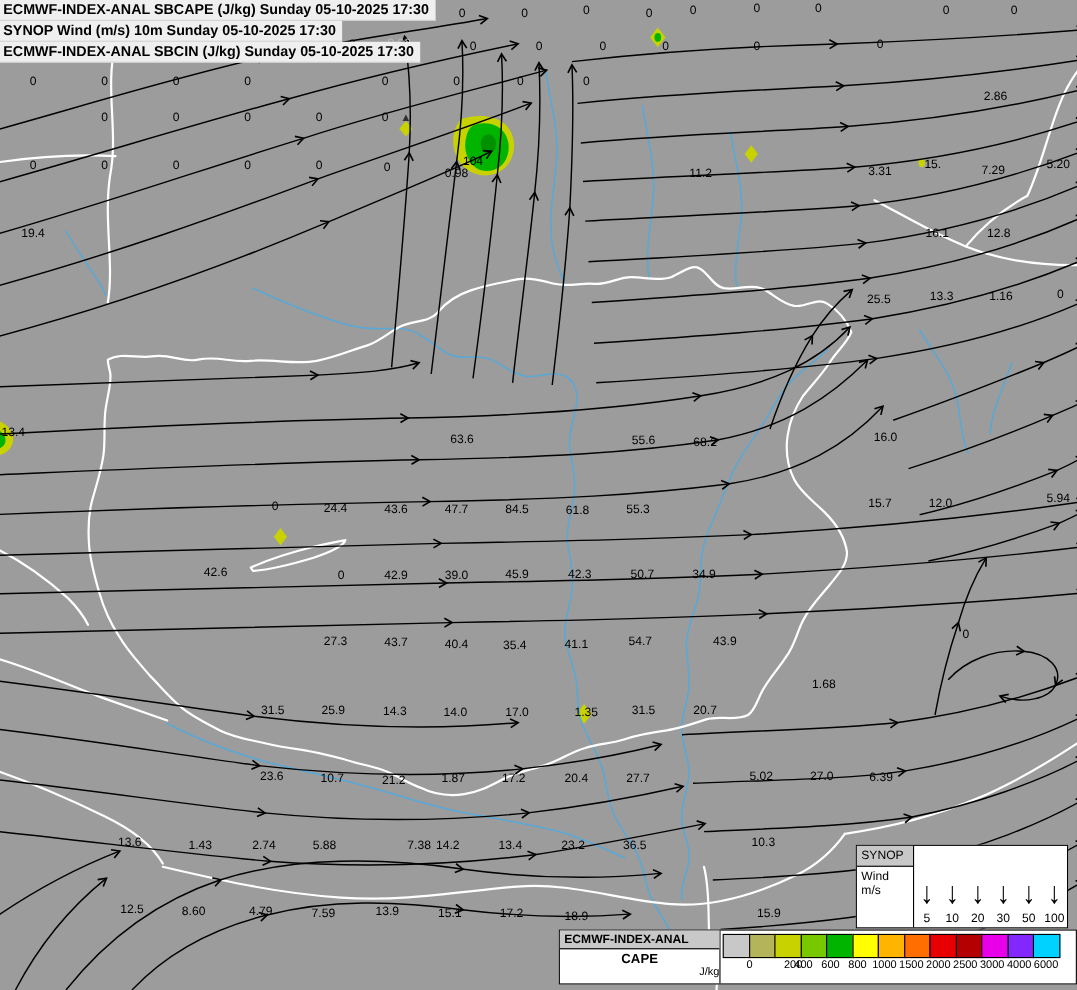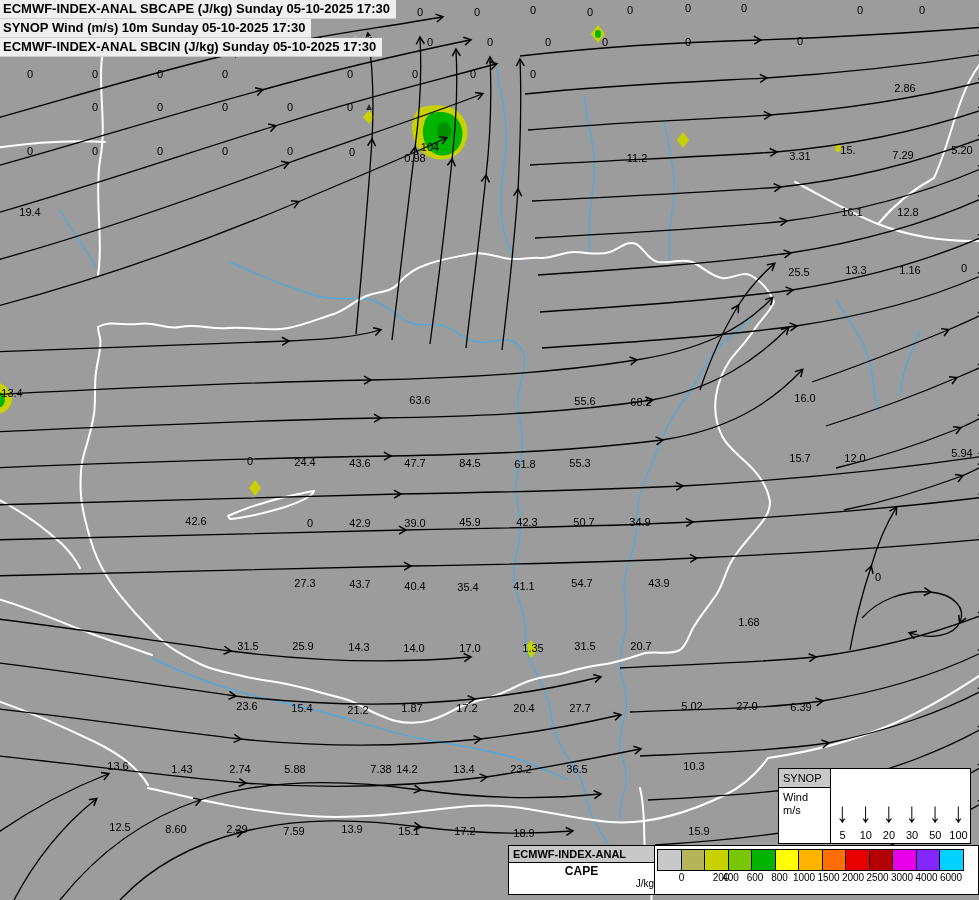--- a/index.html
+++ b/index.html
@@ -231,42 +231,42 @@
       <span class="stn" style="left: 248px; top: 646px;">31.5</span>
       <span class="stn" style="left: 303px; top: 646px;">25.9</span>
       <span class="stn" style="left: 359px; top: 647px;">14.3</span>
       <span class="stn" style="left: 414px; top: 648px;">14.0</span>
       <span class="stn" style="left: 470px; top: 648px;">17.0</span>
       <span class="stn" style="left: 533px; top: 648px;">1.35</span>
       <span class="stn" style="left: 585px; top: 646px;">31.5</span>
       <span class="stn" style="left: 641px; top: 646px;">20.7</span>
       <span class="stn" style="left: 749px; top: 622px;">1.68</span>
       <span class="stn" style="left: 247px; top: 706px;">23.6</span>
-      <span class="stn" style="left: 302px; top: 708px;">15.4</span>
+      <span class="stn" style="left: 302px; top: 708px;">10.7</span>
       <span class="stn" style="left: 358px; top: 710px;">21.2</span>
       <span class="stn" style="left: 412px; top: 708px;">1.87</span>
       <span class="stn" style="left: 467px; top: 708px;">17.2</span>
       <span class="stn" style="left: 524px; top: 708px;">20.4</span>
       <span class="stn" style="left: 580px; top: 708px;">27.7</span>
       <span class="stn" style="left: 692px; top: 706px;">5.02</span>
       <span class="stn" style="left: 747px; top: 706px;">27.0</span>
       <span class="stn" style="left: 801px; top: 707px;">6.39</span>
       <span class="stn" style="left: 118px; top: 766px;">13.6</span>
       <span class="stn" style="left: 182px; top: 769px;">1.43</span>
       <span class="stn" style="left: 240px; top: 769px;">2.74</span>
       <span class="stn" style="left: 295px; top: 769px;">5.88</span>
       <span class="stn" style="left: 350px; top: 769px; margin-left: 31px;">7.38</span>
       <span class="stn" style="left: 407px; top: 769px;">14.2</span>
       <span class="stn" style="left: 464px; top: 769px;">13.4</span>
       <span class="stn" style="left: 521px; top: 769px;">23.2</span>
       <span class="stn" style="left: 577px; top: 769px;">36.5</span>
       <span class="stn" style="left: 694px; top: 766px;">10.3</span>
       <span class="stn" style="left: 120px; top: 827px;">12.5</span>
       <span class="stn" style="left: 176px; top: 829px;">8.60</span>
-      <span class="stn" style="left: 237px; top: 829px;">2.29</span>
+      <span class="stn" style="left: 237px; top: 829px;">4.79</span>
       <span class="stn" style="left: 294px; top: 831px;">7.59</span>
       <span class="stn" style="left: 352px; top: 829px;">13.9</span>
       <span class="stn" style="left: 409px; top: 831px;">15.1</span>
       <span class="stn" style="left: 465px; top: 831px;">17.2</span>
       <span class="stn" style="left: 524px; top: 833px;">18.9</span>
       <span class="stn" style="left: 699px; top: 831px;">15.9</span>
     </div>
 
   <div class="header">
     <div class="hline">ECMWF-INDEX-ANAL SBCAPE (J/kg) Sunday 05-10-2025 17:30</div>

